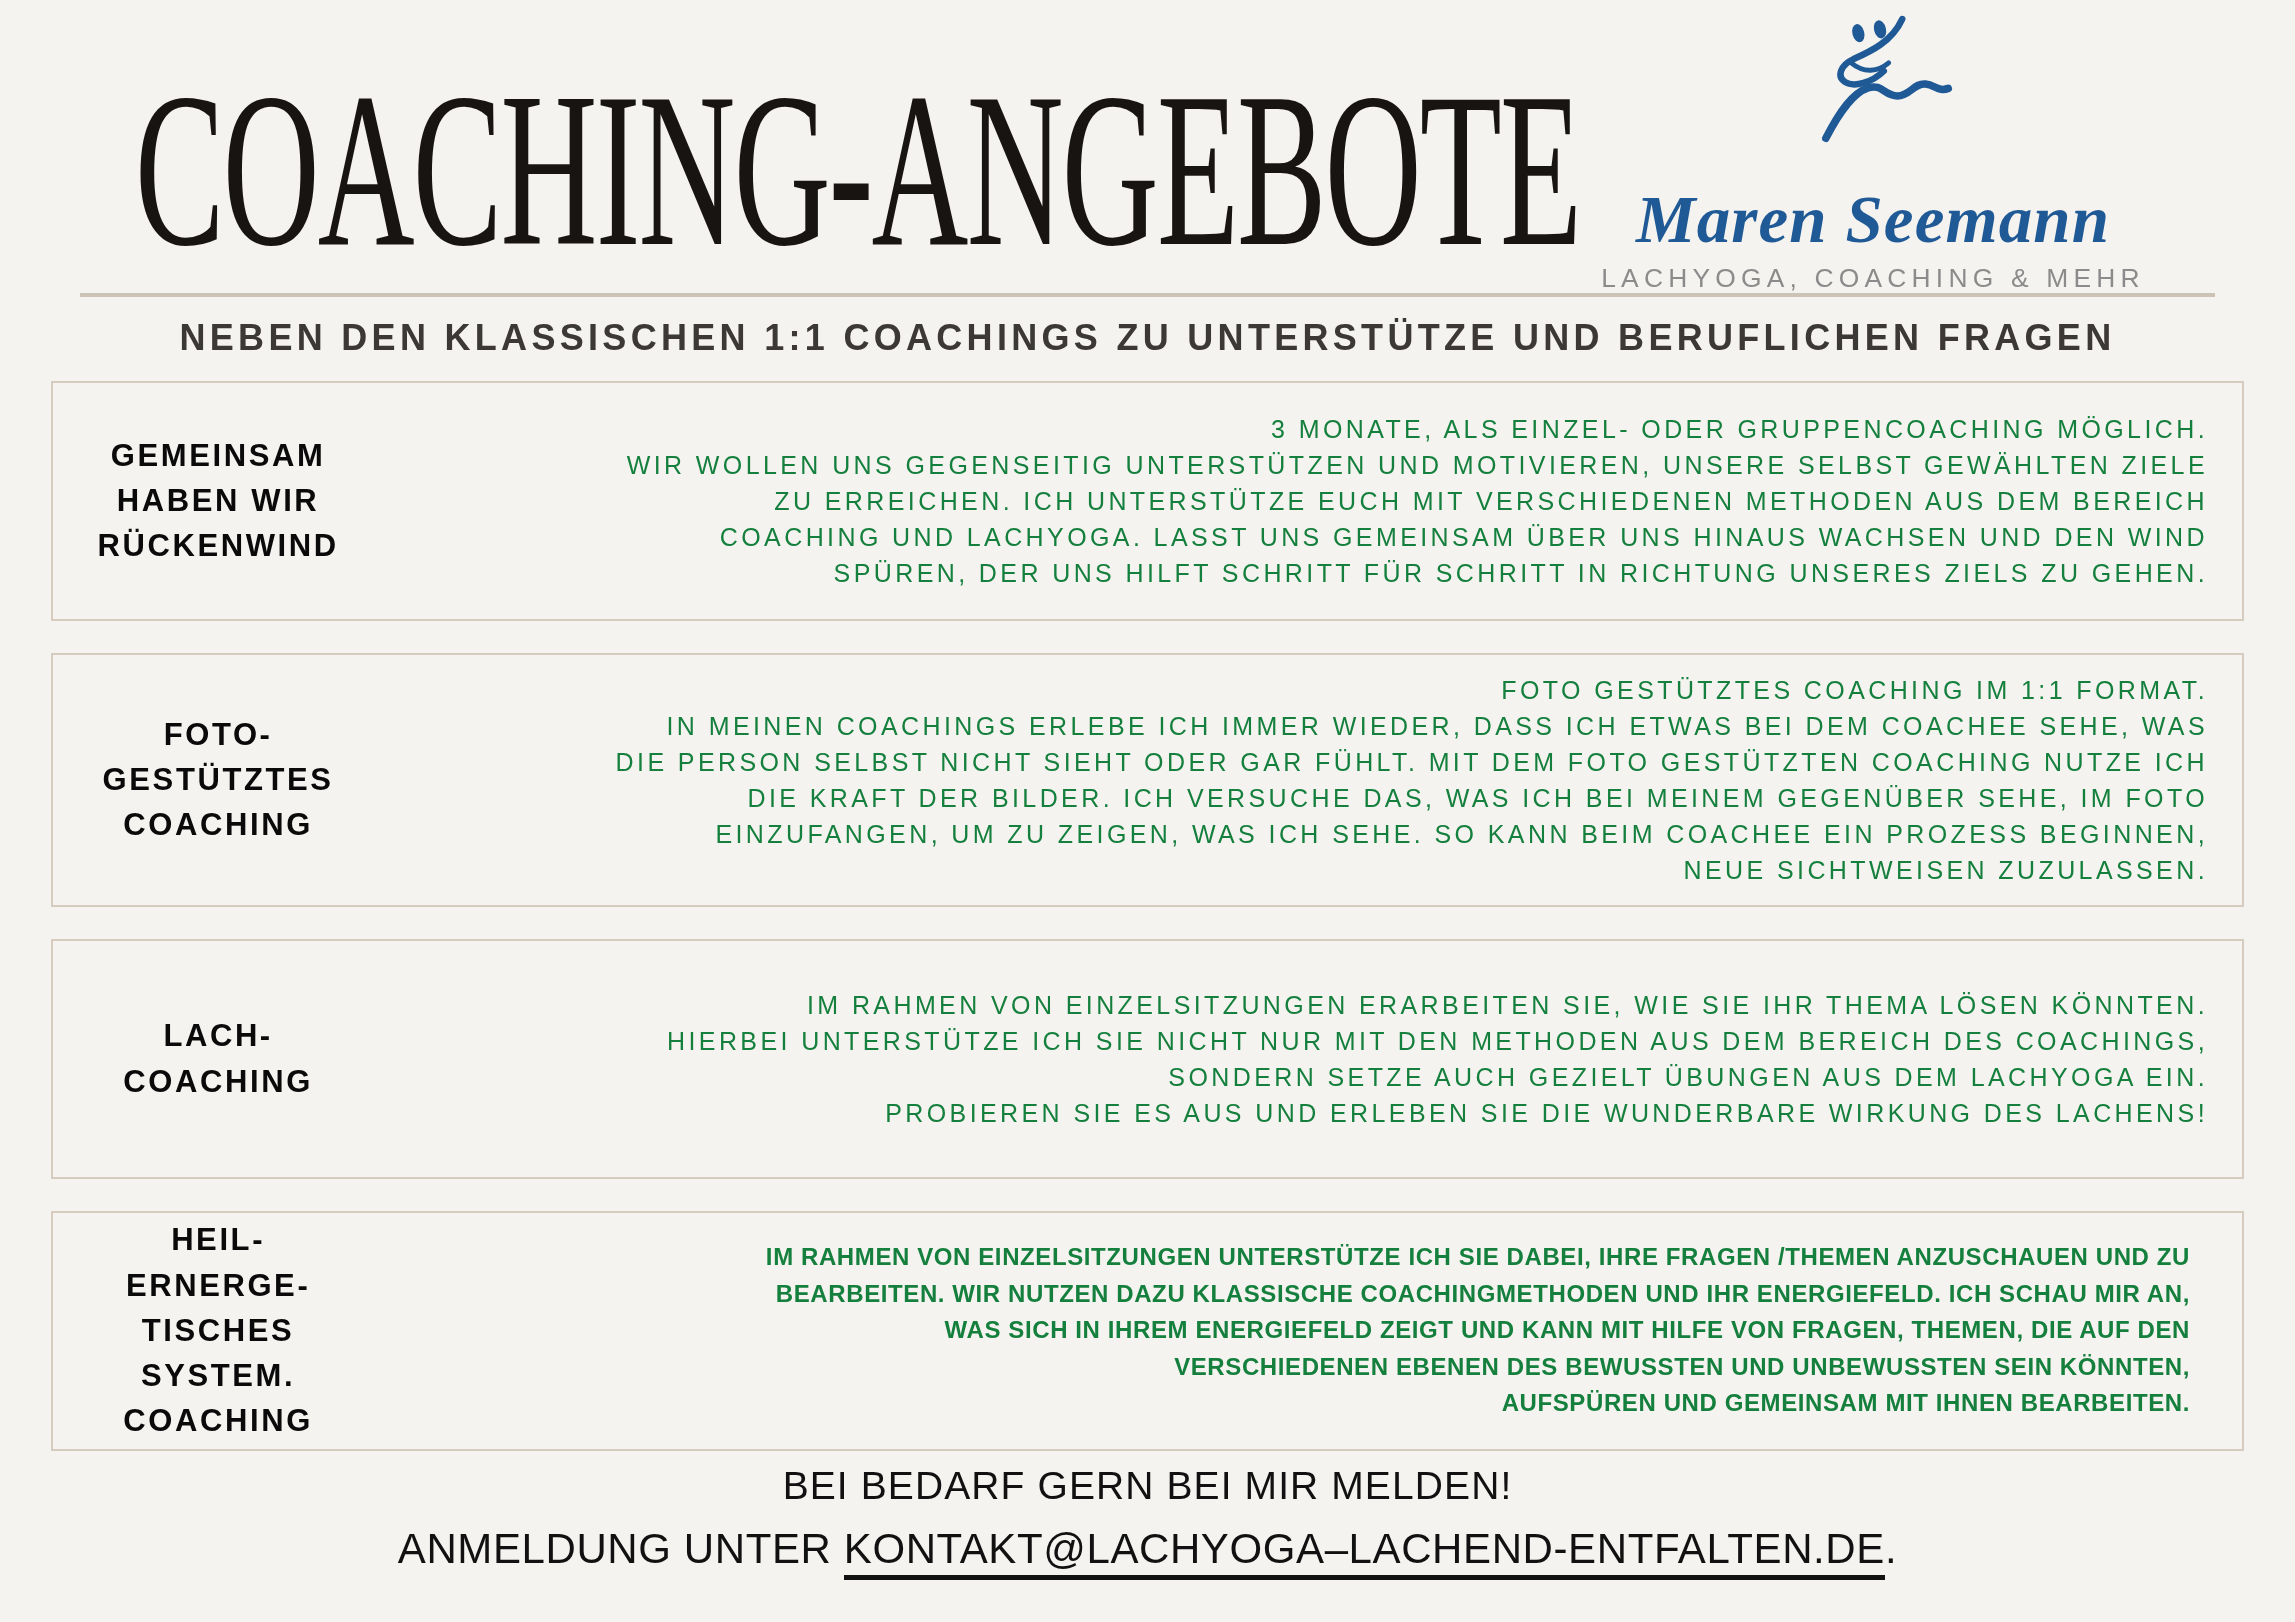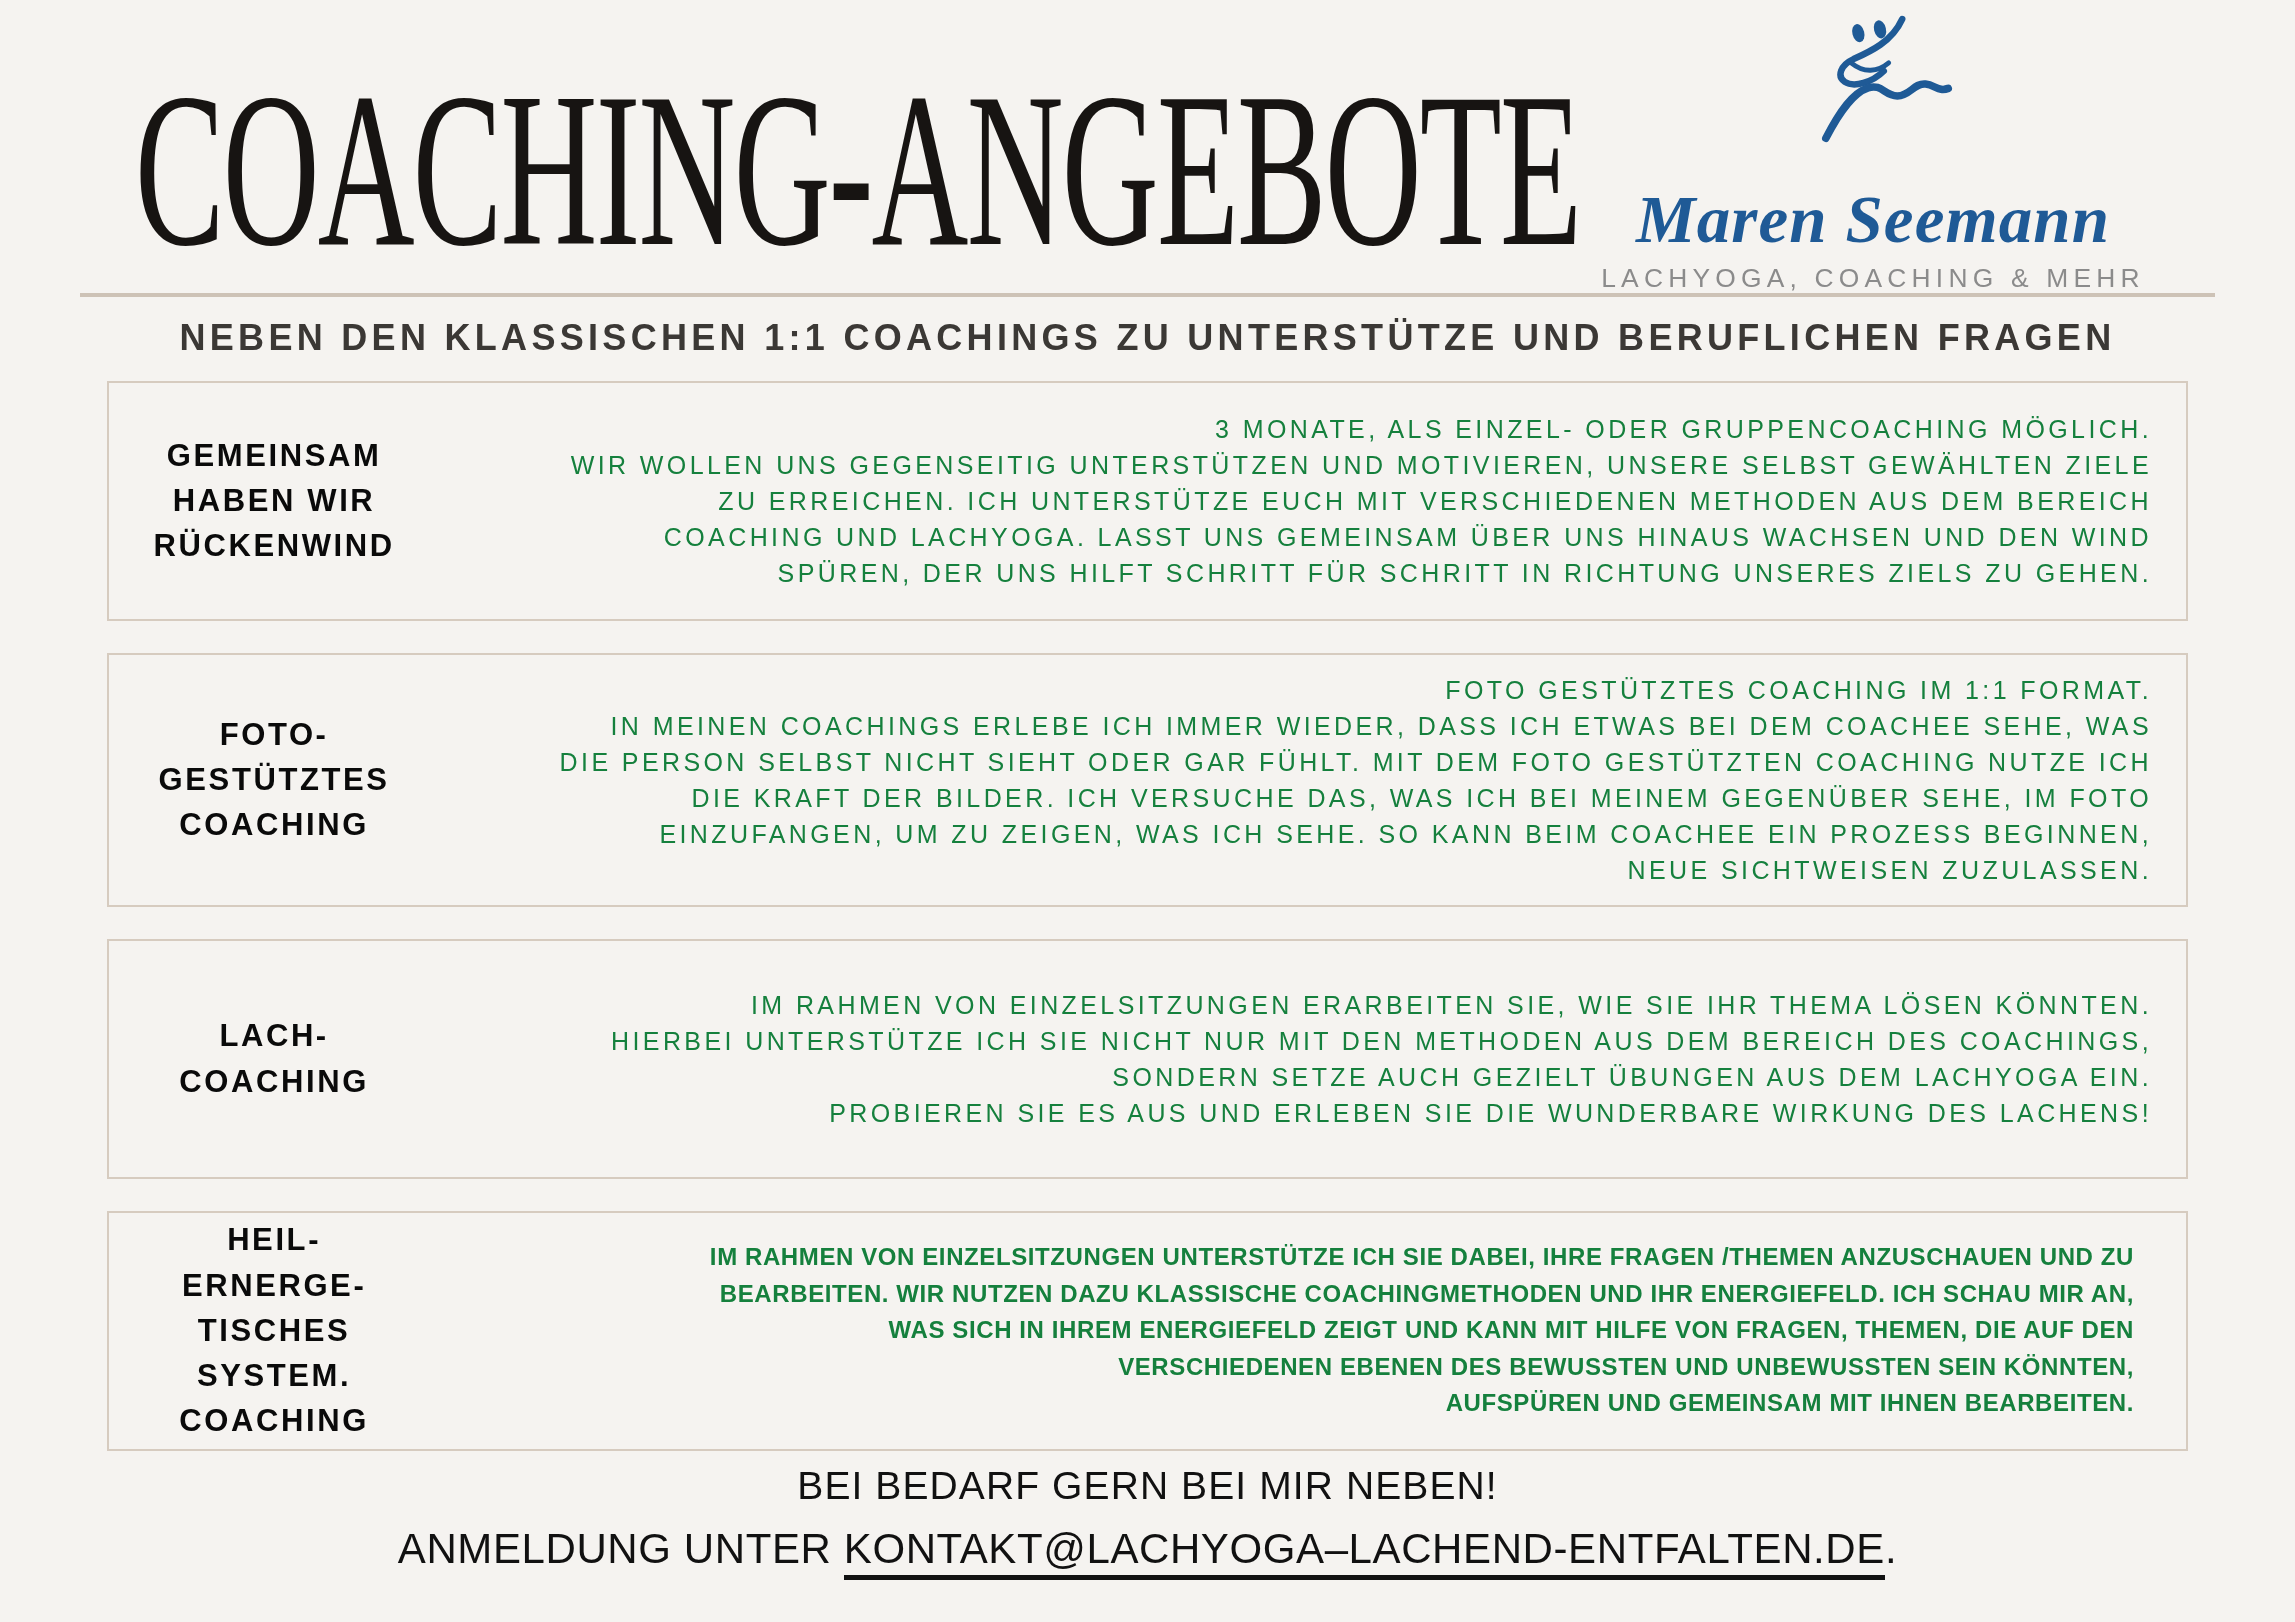--- a/index.html
+++ b/index.html
@@ -30,21 +30,21 @@
   }
   .logo-tagline{margin-top:10px;font-size:26.4px;letter-spacing:5.2px;color:#8b8b8b;}
   .divider{position:absolute;left:80px;right:80px;bottom:0;height:4px;background:#cdc2b6;}
 
   
   .intro{margin-top:19.5px;text-align:center;color:#3b3835;font-weight:700;}
   .intro-line1{font-size:36px;letter-spacing:4.3px;}
   .intro-line2{margin-top:15px;font-size:33px;letter-spacing:4px;}
 
   
-  .offers{margin:0 107px;border-radius:26px;}
+  .offers{margin:0 51px;border-radius:26px;}
   .offer{
     display:flex;align-items:center;box-sizing:border-box;
     margin-top:32px;border:2.3px solid #d6cbbf;min-height:240px;
     background:#f5f3f0;
   }
   .offer:first-child{margin-top:22px;}
   .offer-label{
     flex:0 0 313px;text-align:center;
     font-weight:700;font-size:31px;line-height:1.46;letter-spacing:2.6px;
     color:#0a0a0a;white-space:pre-line;padding-left:8.6px;
@@ -139,18 +139,18 @@
       <div class="offer-body">IM RAHMEN VON EINZELSITZUNGEN UNTERSTÜTZE ICH SIE DABEI, IHRE FRAGEN /THEMEN ANZUSCHAUEN UND ZU
 BEARBEITEN. WIR NUTZEN DAZU KLASSISCHE COACHINGMETHODEN UND IHR ENERGIEFELD. ICH SCHAU MIR AN,
 WAS SICH IN IHREM ENERGIEFELD ZEIGT UND KANN MIT HILFE VON FRAGEN, THEMEN, DIE AUF DEN
 VERSCHIEDENEN EBENEN DES BEWUSSTEN UND UNBEWUSSTEN SEIN KÖNNTEN,
 AUFSPÜREN UND GEMEINSAM MIT IHNEN BEARBEITEN.</div>
     </article>
 
   </main>
 
   <footer class="footer">
-    <div class="footer-line1">BEI BEDARF GERN BEI MIR NEBEN!</div>
+    <div class="footer-line1">BEI BEDARF GERN BEI MIR MELDEN!</div>
     <div class="footer-line2"><span>ANMELDUNG UNTER </span><a class="email">KONTAKT@LACHYOGA–LACHEND-ENTFALTEN.DE</a><span>.</span></div>
   </footer>
 
 </div>
 
 
 </body></html>

